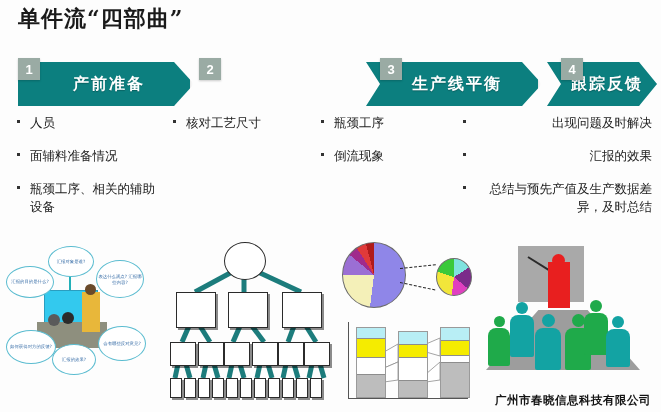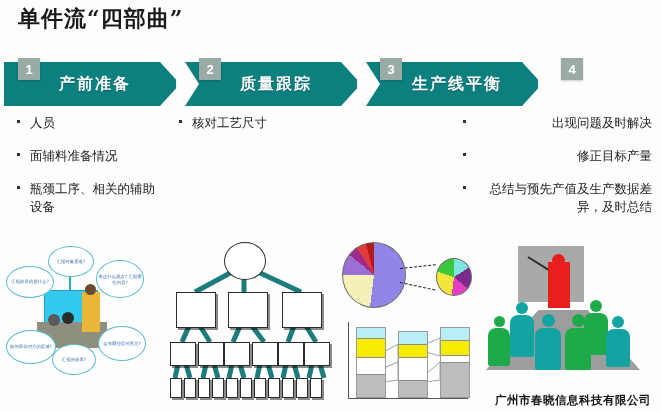--- a/index.html
+++ b/index.html
@@ -26,21 +26,21 @@
     background:#0c7f7f;
     display:flex;align-items:center;justify-content:center;
     box-shadow:0 2px 3px rgba(0,0,0,.18);
   }
   .chev .lbl{
     color:#ffffff;font-size:16px;font-weight:700;letter-spacing:2px;
     font-family:"DejaVu Serif","Liberation Serif",serif;
     text-shadow:0 1px 1px rgba(0,0,0,.25);
     padding-left:10px;
   }
-  .chev.c1{left:4px;width:172px;
+  .chev.c1{left:18px;width:172px;
     clip-path:polygon(0 0,156px 0,176px 22px,156px 44px,0 44px,0 44px);}
   .chev.c2{left:185px;width:172px;
     clip-path:polygon(0 0,156px 0,176px 22px,156px 44px,0 44px,14px 22px);}
   .chev.c3{left:366px;width:172px;
     clip-path:polygon(0 0,156px 0,176px 22px,156px 44px,0 44px,14px 22px);}
   .chev.c4{left:547px;width:110px;
     clip-path:polygon(0 0,92px 0,110px 22px,92px 44px,0 44px,14px 22px);}
 
   .numbox{
     position:absolute;top:-2px;width:22px;height:22px;
@@ -49,21 +49,21 @@
     display:flex;align-items:center;justify-content:center;
     font-family:"Liberation Sans",sans-serif;
     box-shadow:0 1px 2px rgba(0,0,0,.2);
   }
   .n1{left:18px;}  .n2{left:199px;} .n3{left:380px;} .n4{left:561px;}
 
   
   .cols{position:absolute;left:0;top:114px;width:661px;height:130px;padding-left:32px;}
   .col{position:absolute;top:0;}
   .col1{left:14px;width:150px;}
-  .col2{left:176px;width:155px;}
+  .col2{left:170px;width:155px;}
   .col3{left:318px;width:140px;}
   .col4{left:460px;width:192px;text-align:right;}
   .bul{
     position:relative;padding-left:16px;margin-bottom:15px;
     font-size:12.5px;line-height:1.45;color:#1b1b1b;
     font-family:"DejaVu Sans","Liberation Sans",sans-serif;
   }
   .bul:before{
     content:"";position:absolute;left:3px;top:6px;
     width:3px;height:3px;background:#333;
@@ -158,49 +158,53 @@
 
   <div class="title">单件流“四部曲”</div>
 
   <div class="banner">
 
     <div class="chev c1">
       <span class="lbl">产前准备</span>
     </div>
     <div class="numbox n1">1</div>
 
-    <div class="chev c2">
-      <span class="lbl">质量跟踪</span>
-    </div>
     <div class="numbox n2">2</div>
 
     <div class="chev c3">
       <span class="lbl">生产线平衡</span>
     </div>
     <div class="numbox n3">3</div>
 
+    <div class="chev c4">
+      <span class="lbl">跟踪反馈</span>
+    </div>
     <div class="numbox n4">4</div>
   </div>
 
   <div class="cols">
 
     <div class="col col1">
       <div class="bul">人员</div>
       <div class="bul">面辅料准备情况</div>
       <div class="bul">瓶颈工序、相关的辅助设备</div>
     </div>
 
     <div class="col col2">
       <div class="bul">核对工艺尺寸</div>
     </div>
 
+    <div class="col col3">
+      <div class="bul">瓶颈工序</div>
+      <div class="bul">倒流现象</div>
+    </div>
 
     <div class="col col4">
       <div class="bul">出现问题及时解决</div>
-      <div class="bul">修正目标产量</div>
+      <div class="bul">汇报的效果</div>
       <div class="bul">总结与预先产值及生产数据差异，及时总结</div>
     </div>
   </div>
 
   <div class="art">
 
     <div class="artA">
       <div class="arrA v"></div>
       <div class="arrA v2"></div>
       <div class="screenA"></div>

